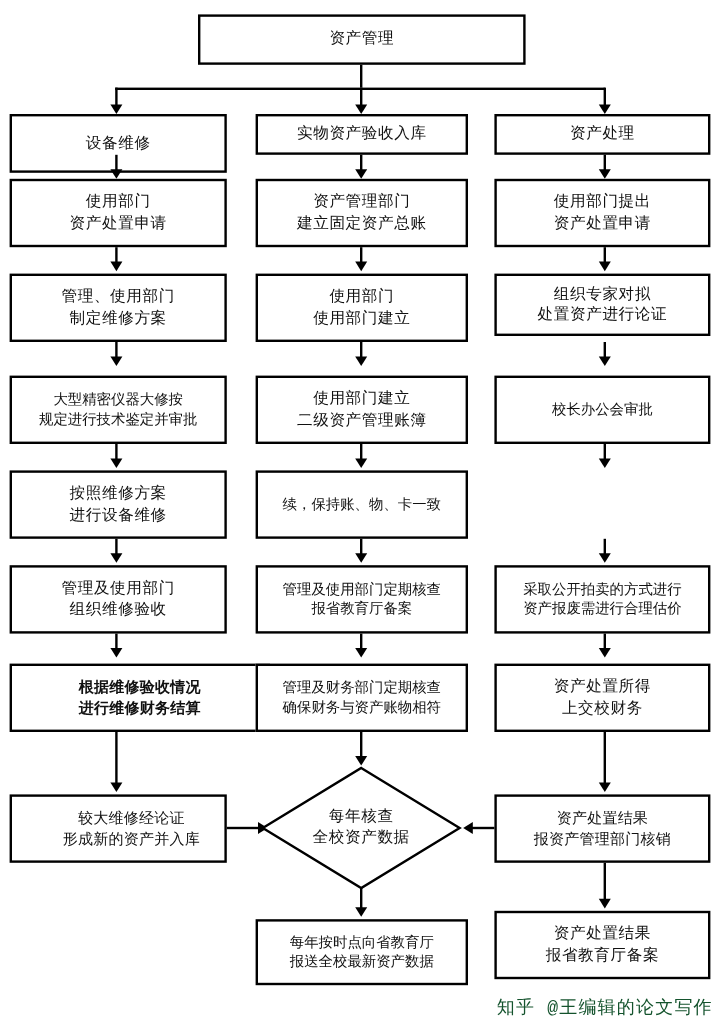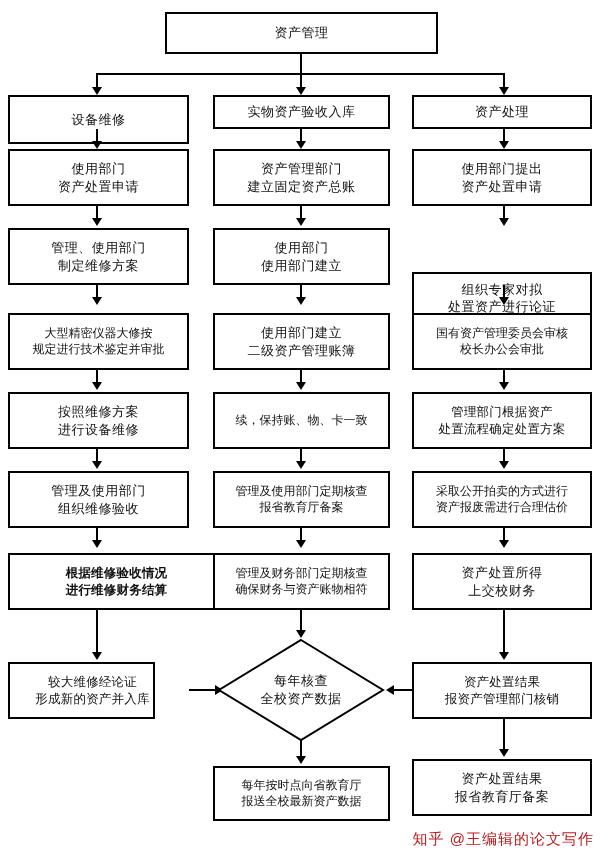--- a/index.html
+++ b/index.html
@@ -85,24 +85,24 @@
     border-bottom:5px solid transparent;
     border-right:8px solid #000000;
   }
 
   
   .watermark{
     position:absolute;
     right:6px;
     bottom:2px;
     font-size:15px;
-    color:#b91c1c;
+    color:#14532d;
     letter-spacing:1px;
     white-space:nowrap;
-    font-family:Liberation Sans, sans-serif;
+    font-family:Liberation Mono, monospace;
   }
 </style>
 </head>
 <body>
 
 <div id="stage">
 
   <div class="node" style="left:165px;top:12px;width:273px;height:42px;">
     <span class="ln">资产管理</span>
   </div>
@@ -172,21 +172,21 @@
   <div class="arrow-down" style="left:92px;top:540px;"></div>
 
   <div class="node small" style="left:8px;top:553px;width:217px;height:57px;font-weight:bold;">
     <span class="ln">根据维修验收情况</span>
     <span class="ln">进行维修财务结算</span>
   </div>
 
   <div class="vline" style="left:96px;top:610px;width:2px;height:44px;"></div>
   <div class="arrow-down" style="left:92px;top:652px;"></div>
 
-  <div class="node small" style="left:8px;top:662px;width:147px;height:57px;padding-left:24px;">
+  <div class="node small" style="left:8px;top:662px;width:181px;height:57px;padding-left:24px;">
     <span class="ln">较大维修经论证</span>
     <span class="ln">形成新的资产并入库</span>
   </div>
 
   <div class="hline" style="left:189px;top:689px;width:28px;height:2px;"></div>
   <div class="arrow-right" style="left:215px;top:685px;"></div>
 
   <div class="vline" style="left:300px;top:129px;width:2px;height:14px;"></div>
   <div class="arrow-down" style="left:296px;top:141px;"></div>
 
@@ -259,40 +259,35 @@
   <div class="arrow-down" style="left:499px;top:141px;"></div>
 
   <div class="node" style="left:412px;top:149px;width:180px;height:57px;">
     <span class="ln">使用部门提出</span>
     <span class="ln">资产处置申请</span>
   </div>
 
   <div class="vline" style="left:503px;top:206px;width:2px;height:14px;"></div>
   <div class="arrow-down" style="left:499px;top:218px;"></div>
 
-  <div class="node" style="left:412px;top:228px;width:180px;height:52px;margin-top:44px;">
+  <div class="node" style="left:412px;top:228px;width:180px;height:52px;">
     <span class="ln">组织专家对拟</span>
     <span class="ln">处置资产进行论证</span>
   </div>
 
   <div class="vline" style="left:503px;top:285px;width:2px;height:14px;"></div>
   <div class="arrow-down" style="left:499px;top:297px;"></div>
 
   <div class="node tight" style="left:412px;top:313px;width:180px;height:57px;">
-    <span class="ln">国有资产管理委员会审核</span>
     <span class="ln">校长办公会审批</span>
   </div>
 
   <div class="vline" style="left:503px;top:370px;width:2px;height:14px;"></div>
   <div class="arrow-down" style="left:499px;top:382px;"></div>
 
-  <div class="node small" style="left:412px;top:392px;width:180px;height:57px;">
-    <span class="ln">管理部门根据资产</span>
-    <span class="ln">处置流程确定处置方案</span>
-  </div>
 
   <div class="vline" style="left:503px;top:449px;width:2px;height:14px;"></div>
   <div class="arrow-down" style="left:499px;top:461px;"></div>
 
   <div class="node tight" style="left:412px;top:471px;width:180px;height:57px;">
     <span class="ln">采取公开拍卖的方式进行</span>
     <span class="ln">资产报废需进行合理估价</span>
   </div>
 
   <div class="vline" style="left:503px;top:528px;width:2px;height:14px;"></div>

